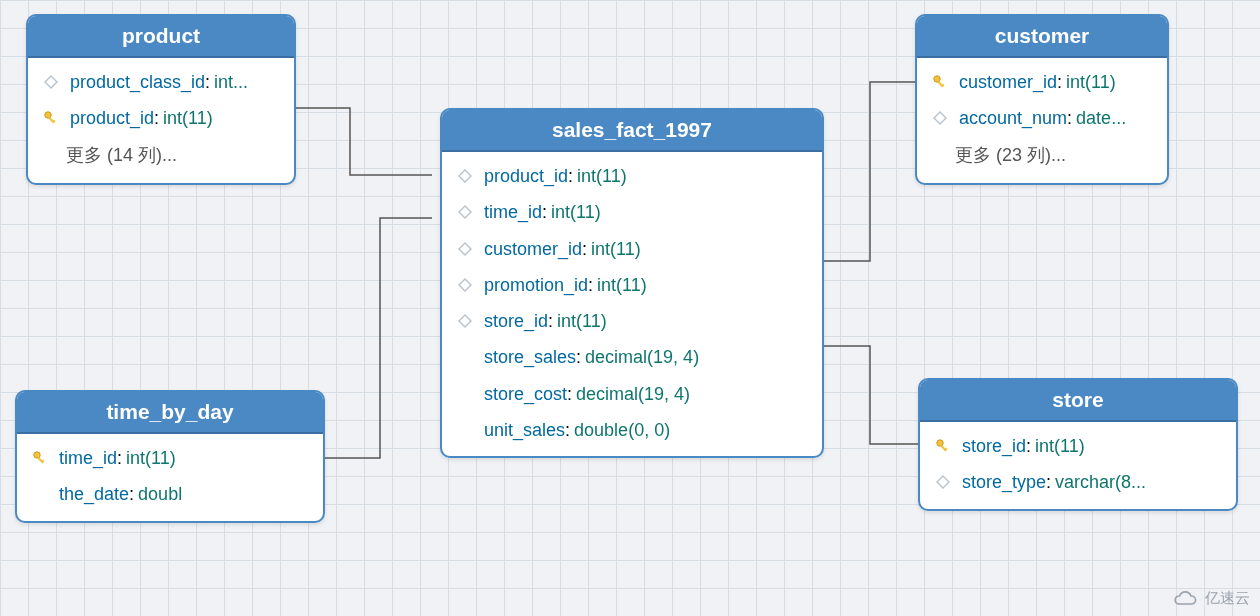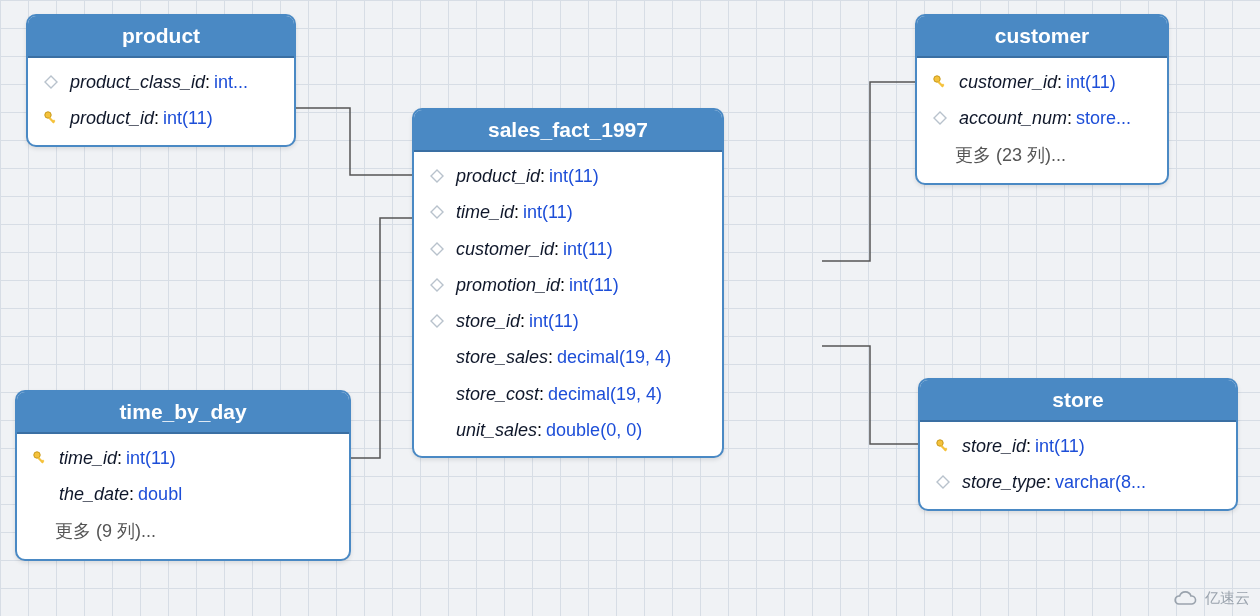--- a/index.html
+++ b/index.html
@@ -47,22 +47,22 @@
   }
   .field-row {
     display: flex;
     align-items: center;
     padding: 6px 14px;
     font-size: 18px;
     line-height: 1.35;
     white-space: nowrap;
     overflow: hidden;
   }
-  .field-name { color: #0f172a; font-weight: 500; font-style: italic; }
-  .field-type { color: #1d4ed8; margin-left: 4px; overflow:hidden; text-overflow:ellipsis;}
+  .field-name { color: #0369a1; font-weight: 500; }
+  .field-type { color: #0f766e; margin-left: 4px; overflow:hidden; text-overflow:ellipsis;}
   .more-row {
     padding: 6px 14px 8px 38px;
     font-size: 18px;
     color: #555;
   }
   .icon {
     width: 18px;
     height: 18px;
     margin-right: 10px;
     flex-shrink: 0;
@@ -132,49 +132,49 @@
             <svg viewBox="0 0 18 18">
               <circle cx="6" cy="6" r="3.2" fill="#f5c23c" stroke="#c89a1c" stroke-width="1"></circle>
               <rect x="8" y="8" width="7" height="2.2" fill="#f5c23c" transform="rotate(45 8 8)"></rect>
               <rect x="12" y="10.5" width="2" height="3" fill="#f5c23c" transform="rotate(45 12 10.5)"></rect>
             </svg>
           </span>
         <span class="field-name">product_id</span>
           <span>:</span>
         <span class="field-type">int(11)</span>
       </div>
-    </div>
-  </div>
-
-  <div class="table-box" style="left:15px; top:390px; width:336px;">
+      <div class="more-row">更多 (14 列)...</div>
+    </div>
+  </div>
+
+  <div class="table-box" style="left:15px; top:390px; width:310px;">
     <div class="table-header">time_by_day</div>
     <div class="table-body">
       <div class="field-row">
         <span class="icon">
             <svg viewBox="0 0 18 18">
               <circle cx="6" cy="6" r="3.2" fill="#f5c23c" stroke="#c89a1c" stroke-width="1"></circle>
               <rect x="8" y="8" width="7" height="2.2" fill="#f5c23c" transform="rotate(45 8 8)"></rect>
               <rect x="12" y="10.5" width="2" height="3" fill="#f5c23c" transform="rotate(45 12 10.5)"></rect>
             </svg>
           </span>
         <span class="field-name">time_id</span>
           <span>:</span>
         <span class="field-type">int(11)</span>
       </div>
       <div class="field-row">
         <span class="blank-icon"></span>
         <span class="field-name">the_date</span>
           <span>:</span>
         <span class="field-type">doubl</span>
       </div>
-      <div class="more-row">更多 (9 列)...</div>
-    </div>
-  </div>
-
-  <div class="table-box" style="left:412px; top:108px; width:312px;">
+    </div>
+  </div>
+
+  <div class="table-box" style="left:440px; top:108px; width:384px;">
     <div class="table-header">sales_fact_1997</div>
     <div class="table-body">
       <div class="field-row">
         <span class="icon">
             <svg viewBox="0 0 18 18">
               <polygon points="9,3 15,9 9,15 3,9" fill="#fff" stroke="#b8c2cc" stroke-width="1.4"></polygon>
             </svg>
           </span>
         <span class="field-name">product_id</span>
           <span>:</span>
@@ -257,21 +257,21 @@
         <span class="field-type">int(11)</span>
       </div>
       <div class="field-row">
         <span class="icon">
             <svg viewBox="0 0 18 18">
               <polygon points="9,3 15,9 9,15 3,9" fill="#fff" stroke="#b8c2cc" stroke-width="1.4"></polygon>
             </svg>
           </span>
         <span class="field-name">account_num</span>
           <span>:</span>
-        <span class="field-type">store...</span>
+        <span class="field-type">date...</span>
       </div>
       <div class="more-row">更多 (23 列)...</div>
     </div>
   </div>
 
   <div class="table-box" style="left:918px; top:378px; width:320px;">
     <div class="table-header">store</div>
     <div class="table-body">
       <div class="field-row">
         <span class="icon">

